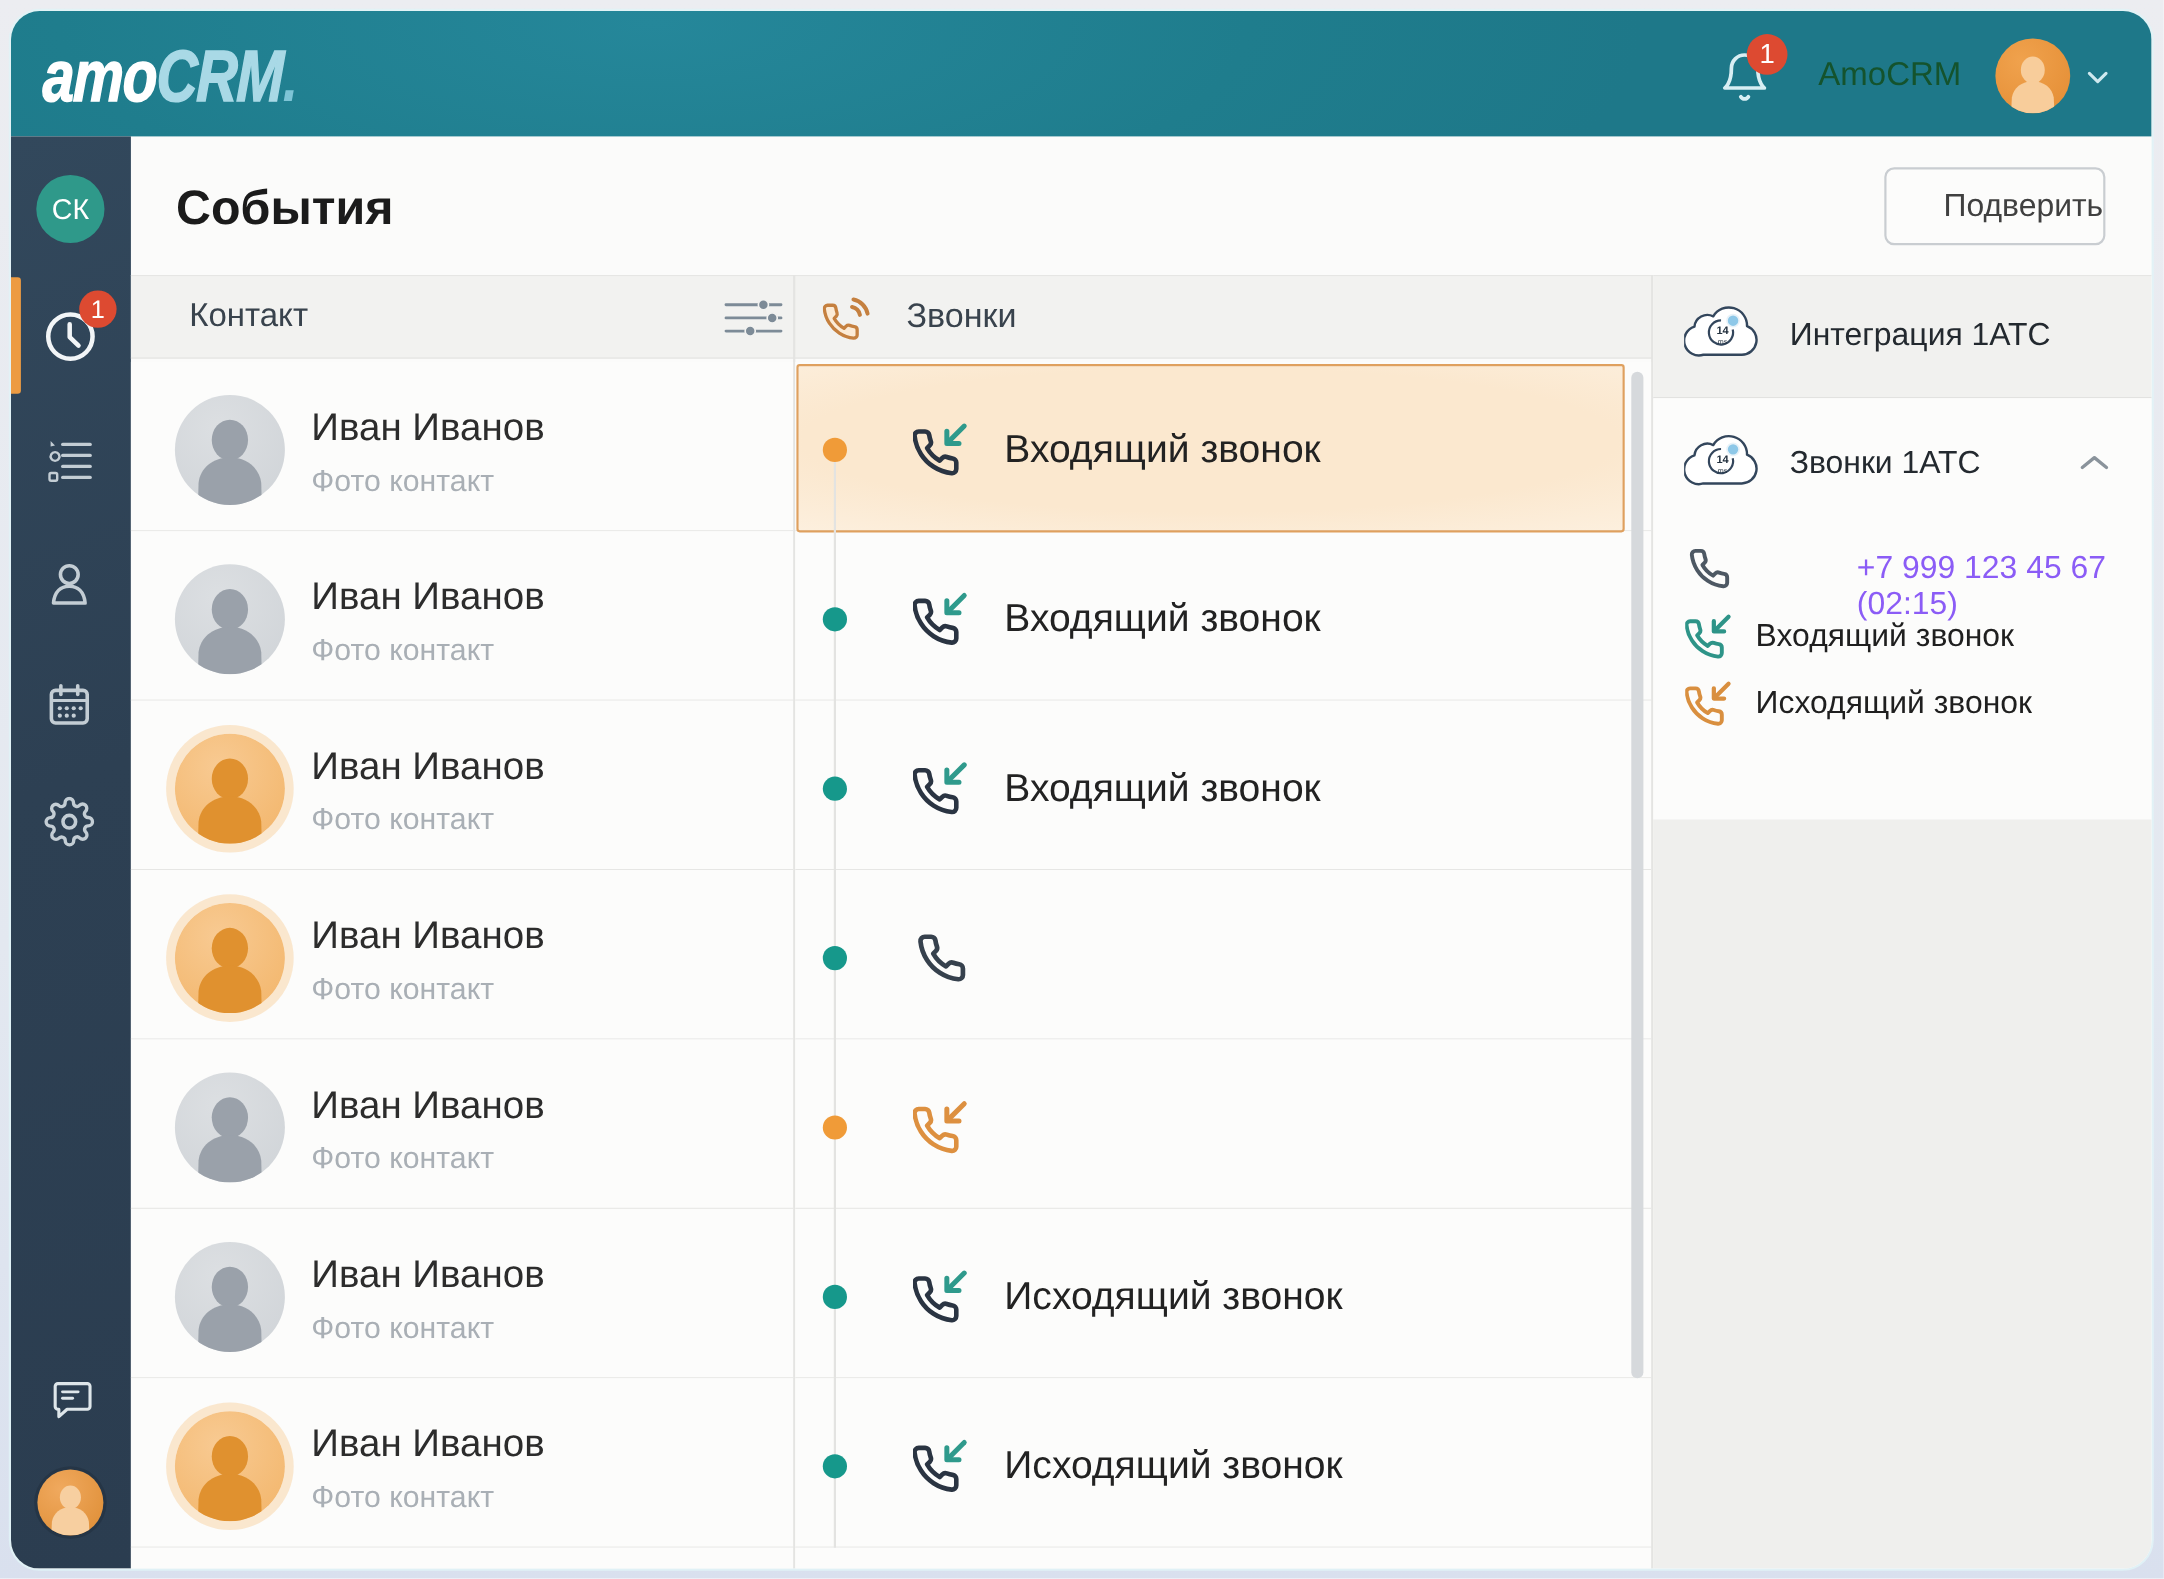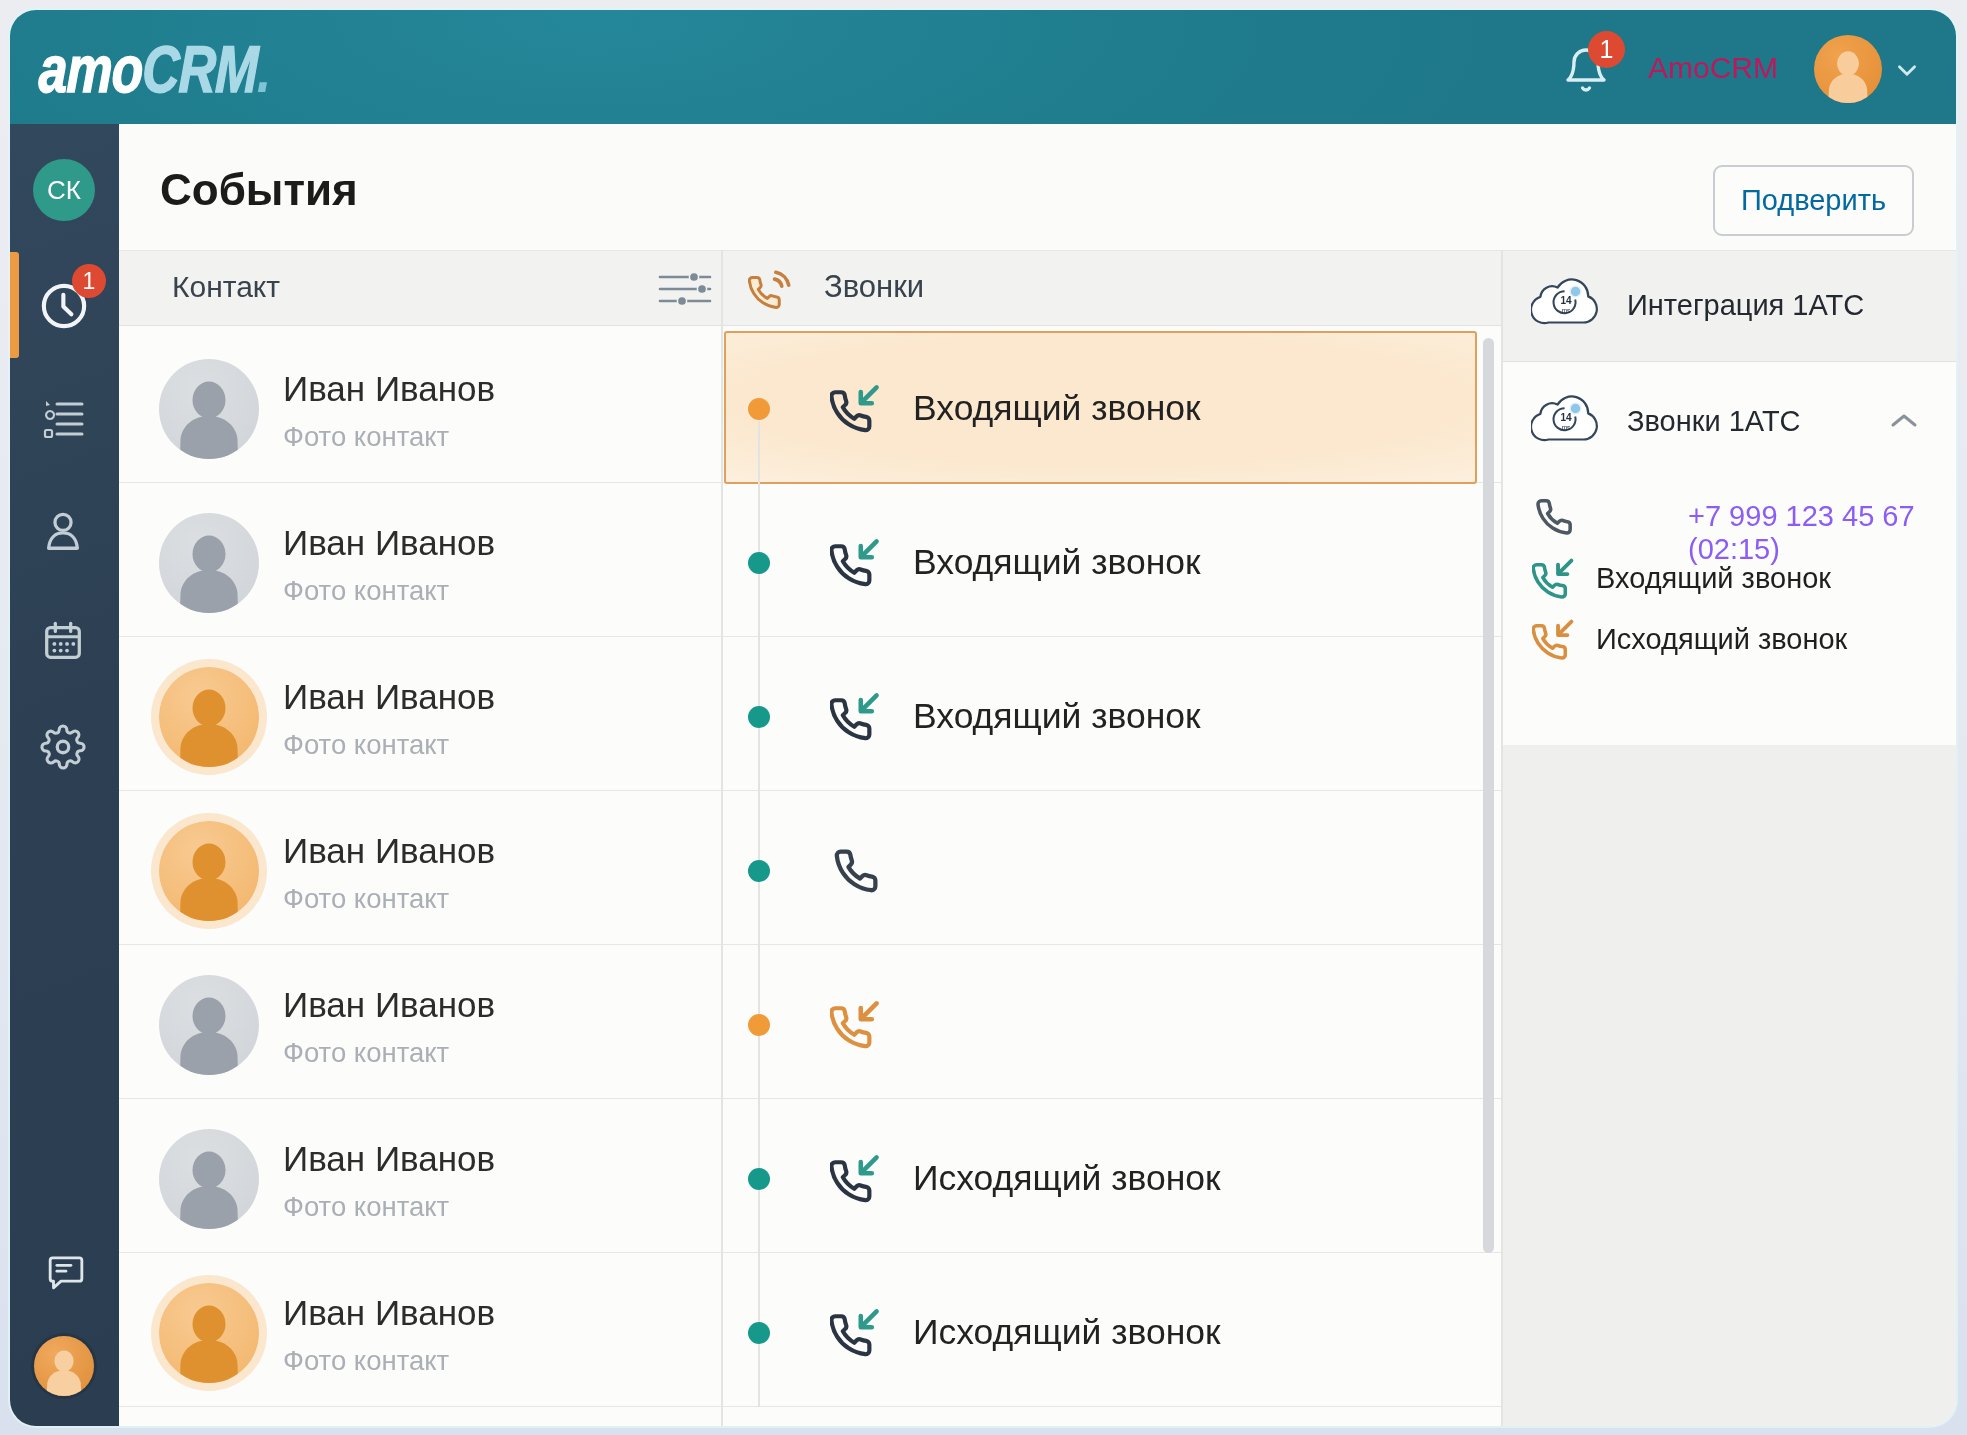--- a/index.html
+++ b/index.html
@@ -9,21 +9,21 @@
 </style></head><body>
 <div class="app">
 
 <div class="abs" style="left:0;top:0;width:1946px;height:114px;background:radial-gradient(ellipse 900px 300px at 30% 10%,#25879a 0%,#1f7d8d 60%,#1e7889 100%);"></div>
 <div class="abs" style="left:30px;top:21px;font-style:italic;font-weight:bold;font-size:66px;letter-spacing:-1px;transform:scaleX(0.78) skewX(-2deg);transform-origin:left top;white-space:nowrap;"><span style="color:#ffffff;-webkit-text-stroke:1.5px #ffffff;">amo</span><span style="color:#a9d9e6;-webkit-text-stroke:1.5px #a9d9e6;">CRM</span><span style="color:#7ec4d6;">.</span></div>
 <svg class="abs" style="left:1552px;top:36px" width="48" height="48" viewBox="0 0 24 24">
 <path d="M18 8a6 6 0 0 0-12 0c0 7-3 9-3 9h18s-3-2-3-9" fill="none" stroke="#d8eef3" stroke-width="1.7" stroke-linecap="round" stroke-linejoin="round"></path>
 <path d="M13.73 21a2 2 0 0 1-3.46 0" fill="none" stroke="#d8eef3" stroke-width="1.7" stroke-linecap="round"></path>
 </svg>
 <div class="abs" style="left:1578px;top:21px;width:37px;height:37px;border-radius:50%;background:#dd4a31;color:#fff;font-size:25px;text-align:center;line-height:37px;">1</div>
-<div class="abs" style="left:1638px;top:41px;width:140px;text-align:left;color:#be185d;font-size:30px;">AmoCRM</div>
+<div class="abs" style="left:1638px;top:41px;width:140px;text-align:center;color:#14532d;font-size:30px;">AmoCRM</div>
 <div class="abs" style="left:1804px;top:25px;width:68px;height:68px;border-radius:50%;overflow:hidden;background:radial-gradient(circle at 35% 30%,#f0a24d,#e38c33);">
 <svg width="68" height="68" viewBox="0 0 100 100">
         <ellipse cx="50" cy="42" rx="16" ry="18" fill="#f8cd9b"></ellipse>
 <path d="M50 57 C35 57 24 66 22 79 L21 100 L79 100 L78 79 C76 66 65 57 50 57 Z" fill="#f8cd9b"></path>
       </svg></div>
 <svg class="abs" style="left:1884px;top:48px" width="26" height="26" viewBox="0 0 24 24">
 <polyline points="5 8 12 15 19 8" fill="none" stroke="#cfe9ef" stroke-width="2.6" stroke-linecap="round" stroke-linejoin="round"></polyline>
     </svg>
 <div class="abs" style="left:0;top:114px;width:109px;height:1302px;background:linear-gradient(160deg,#32485c 0%,#2d4053 45%,#2b3d50 100%);"></div>
 <div class="abs" style="left:23px;top:149px;width:62px;height:62px;border-radius:50%;background:#2f998a;color:#fff;font-size:26px;text-align:center;line-height:62px;">СК</div>
@@ -73,21 +73,21 @@
 <path d="M4 3.5 h16 a1.5 1.5 0 0 1 1.5 1.5 v11 a1.5 1.5 0 0 1 -1.5 1.5 H9 l-4.5 4 v-4 H4 a1.5 1.5 0 0 1 -1.5 -1.5 v-11 A1.5 1.5 0 0 1 4 3.5 Z" fill="none" stroke="#dee6ea" stroke-width="1.7" stroke-linejoin="round"></path>
 <line x1="6.5" y1="8" x2="15" y2="8" stroke="#dee6ea" stroke-width="1.6" stroke-linecap="round"></line>
 <line x1="6.5" y1="11.5" x2="12" y2="11.5" stroke="#dee6ea" stroke-width="1.6" stroke-linecap="round"></line>
 </svg>
 <div class="abs" style="left:24px;top:1326px;width:60px;height:60px;border-radius:50%;overflow:hidden;background:radial-gradient(circle at 35% 30%,#f0a95e,#dd8c33);box-shadow:0 0 0 3px rgba(0,0,0,0.12);">
 <svg width="60" height="60" viewBox="0 0 100 100">
         <ellipse cx="50" cy="42" rx="16" ry="18" fill="#f7cfa0"></ellipse>
 <path d="M50 57 C35 57 24 66 22 79 L21 100 L79 100 L78 79 C76 66 65 57 50 57 Z" fill="#f7cfa0"></path>
       </svg></div>
 <div class="abs" style="left:150px;top:155px;font-size:44px;font-weight:bold;color:#1b1b1b;">События</div>
-<div class="abs" style="left:1703px;top:155px;width:197px;height:67px;border:2px solid #c9cdd1;border-radius:9px;background:#fcfcfb;color:#0369a1;font-size:29px;text-align:center;line-height:67px;">Подверить</div>
+<div class="abs" style="left:1703px;top:142px;width:197px;height:67px;border:2px solid #c9cdd1;border-radius:9px;background:#fcfcfb;color:#404040;font-size:29px;text-align:right;line-height:67px;">Подверить</div>
 <div class="abs" style="left:109px;top:240px;width:1383px;height:76px;background:#f2f2f0;border-top:1px solid #e6e6e4;border-bottom:1px solid #e2e2e0;box-sizing:border-box;"></div>
 <div class="abs" style="left:150px;top:260px;font-size:30px;color:#39434d;margin-left:12px;">Контакт</div>
 <svg class="abs" style="left:648px;top:261px" width="54" height="36" viewBox="0 0 54 36">
 <g stroke="#7d8b97" stroke-width="2.6" stroke-linecap="round">
 <line x1="2" y1="6" x2="52" y2="6"></line>
         <line x1="2" y1="18" x2="52" y2="18"></line>
         <line x1="2" y1="30" x2="52" y2="30"></line>
       </g>
 <g fill="#7d8b97" stroke="#f2f2f0" stroke-width="1.5">
 <circle cx="36" cy="6" r="4.6"></circle>

